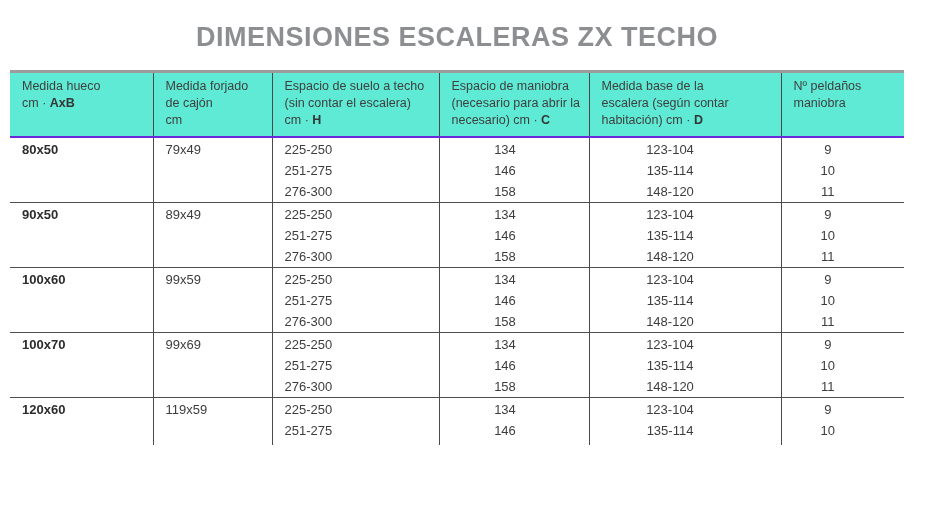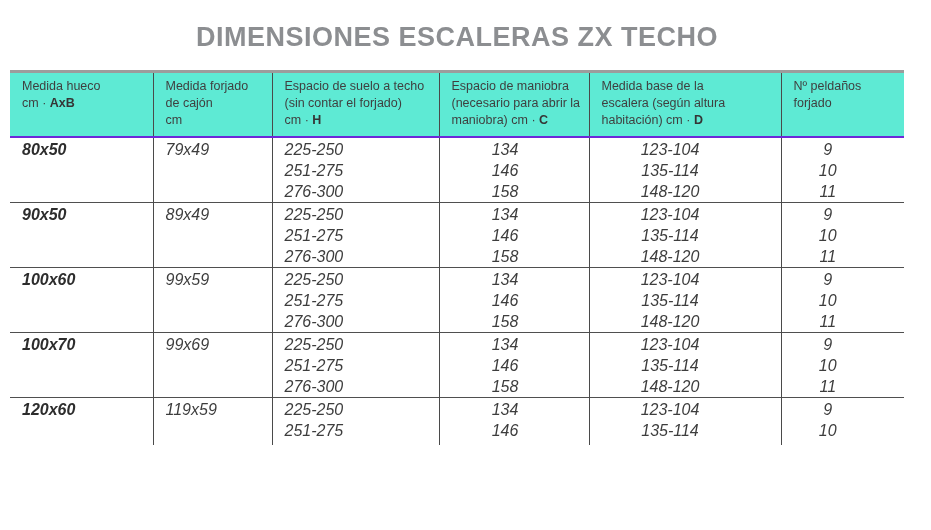--- a/index.html
+++ b/index.html
@@ -50,23 +50,22 @@
   }
   .hline{
     font-size:12.5px;
     line-height:17px;
     white-space:nowrap;
   }
   .hline b{font-weight:bold;color:#353535;}
 
   tbody td{
     padding:1px 8px 0 12px;
-    font-size:16px;
+    font-size:13px;
     color:#3d3d3d;
-    font-style:italic;
   }
   tbody tr + tr td{
     border-top:1px solid #4f4f4f;
   }
   tbody td.col1{
     font-weight:bold;
     color:#2d2d2d;
   }
   tbody td.center{text-align:center;padding-left:20px;}
   tbody td.col4.center{padding-right:38px;}
@@ -96,36 +95,36 @@
             <div class="hline"><span>Medida hueco</span></div>
             <div class="hline"><span>cm · </span><b>AxB</b></div>
           </th>
           <th class="col2">
             <div class="hline"><span>Medida forjado</span></div>
             <div class="hline"><span>de cajón</span></div>
             <div class="hline"><span>cm</span></div>
           </th>
           <th class="col3">
             <div class="hline"><span>Espacio de suelo a techo</span></div>
-            <div class="hline"><span>(sin contar el forjado)</span></div>
+            <div class="hline"><span>(sin contar el escalera)</span></div>
             <div class="hline"><span>cm · </span><b>H</b></div>
           </th>
           <th class="col4">
             <div class="hline"><span>Espacio de maniobra</span></div>
             <div class="hline"><span>(necesario para abrir la</span></div>
-            <div class="hline"><span>maniobra) cm · </span><b>C</b></div>
+            <div class="hline"><span>necesario) cm · </span><b>C</b></div>
           </th>
           <th class="col5">
             <div class="hline"><span>Medida base de la</span></div>
-            <div class="hline"><span>escalera (según altura</span></div>
+            <div class="hline"><span>escalera (según contar</span></div>
             <div class="hline"><span>habitación) cm · </span><b>D</b></div>
           </th>
           <th class="col6">
             <div class="hline"><span>Nº peldaños</span></div>
-            <div class="hline"><span>forjado</span></div>
+            <div class="hline"><span>maniobra</span></div>
           </th>
         </tr>
     </thead>
     <tbody>
         <tr>
           <td class="col1">
             <div class="sub">80x50</div>
           </td>
           <td class="col2">
             <div class="sub">79x49</div>

